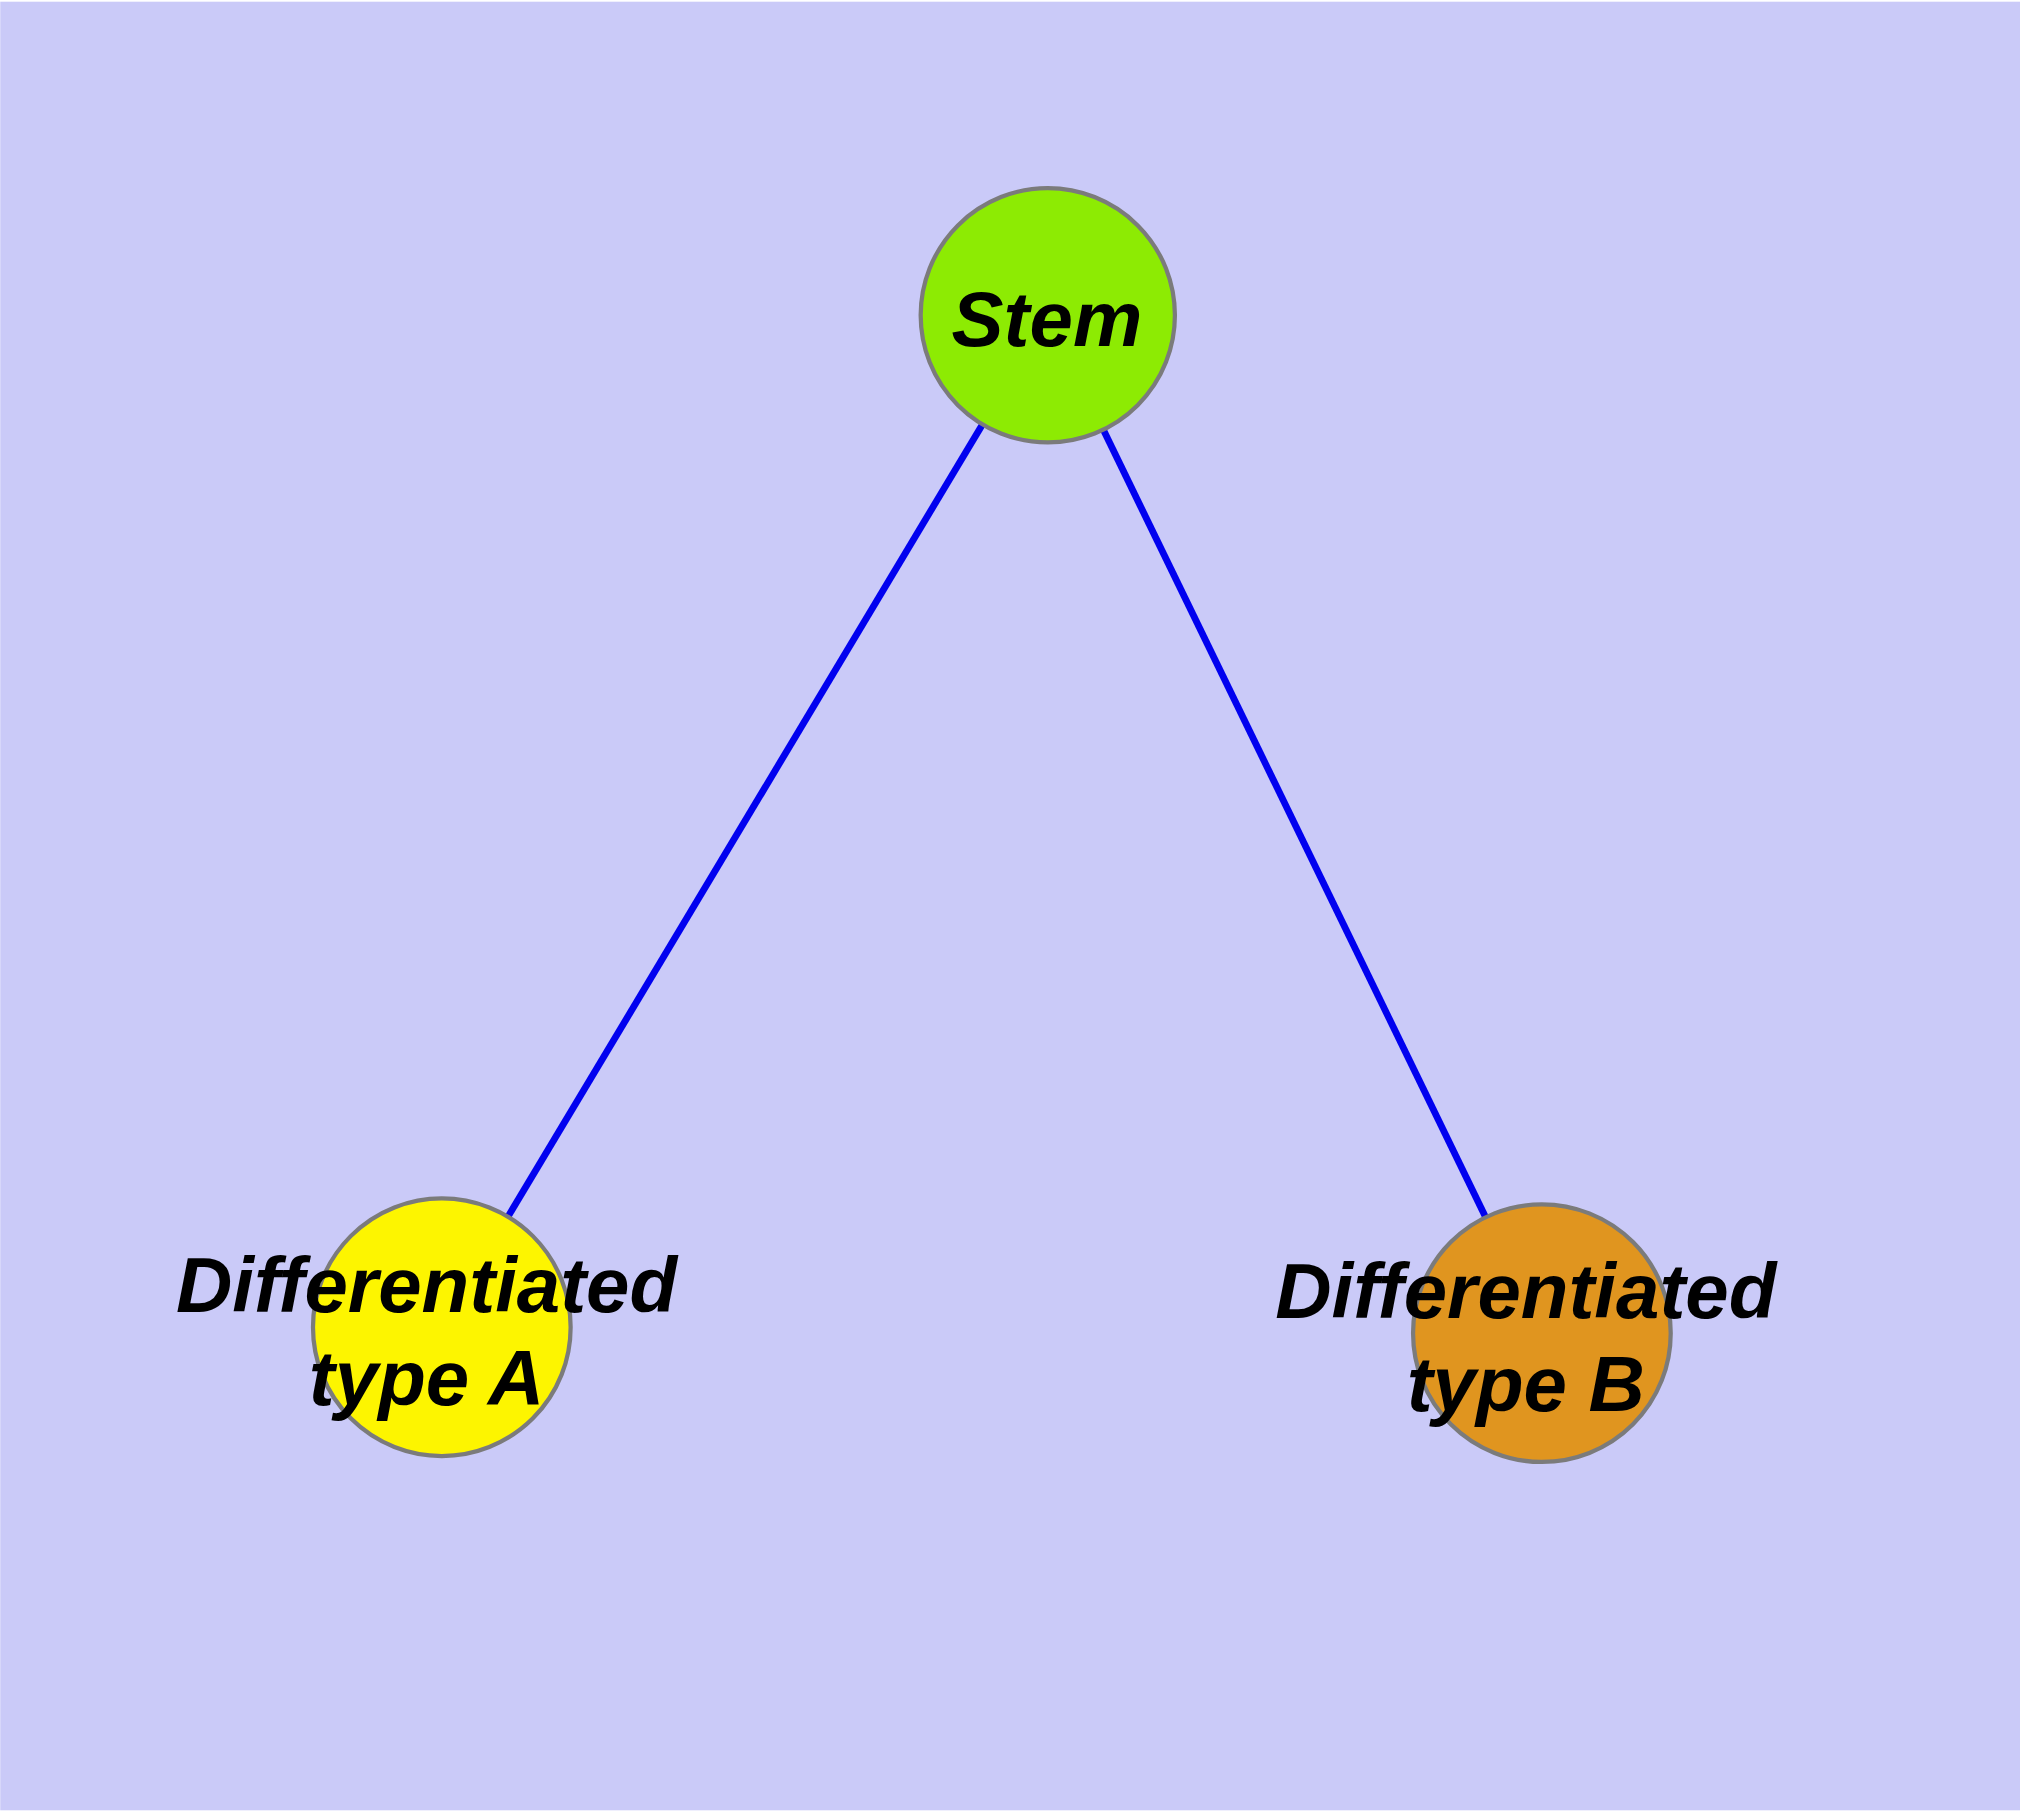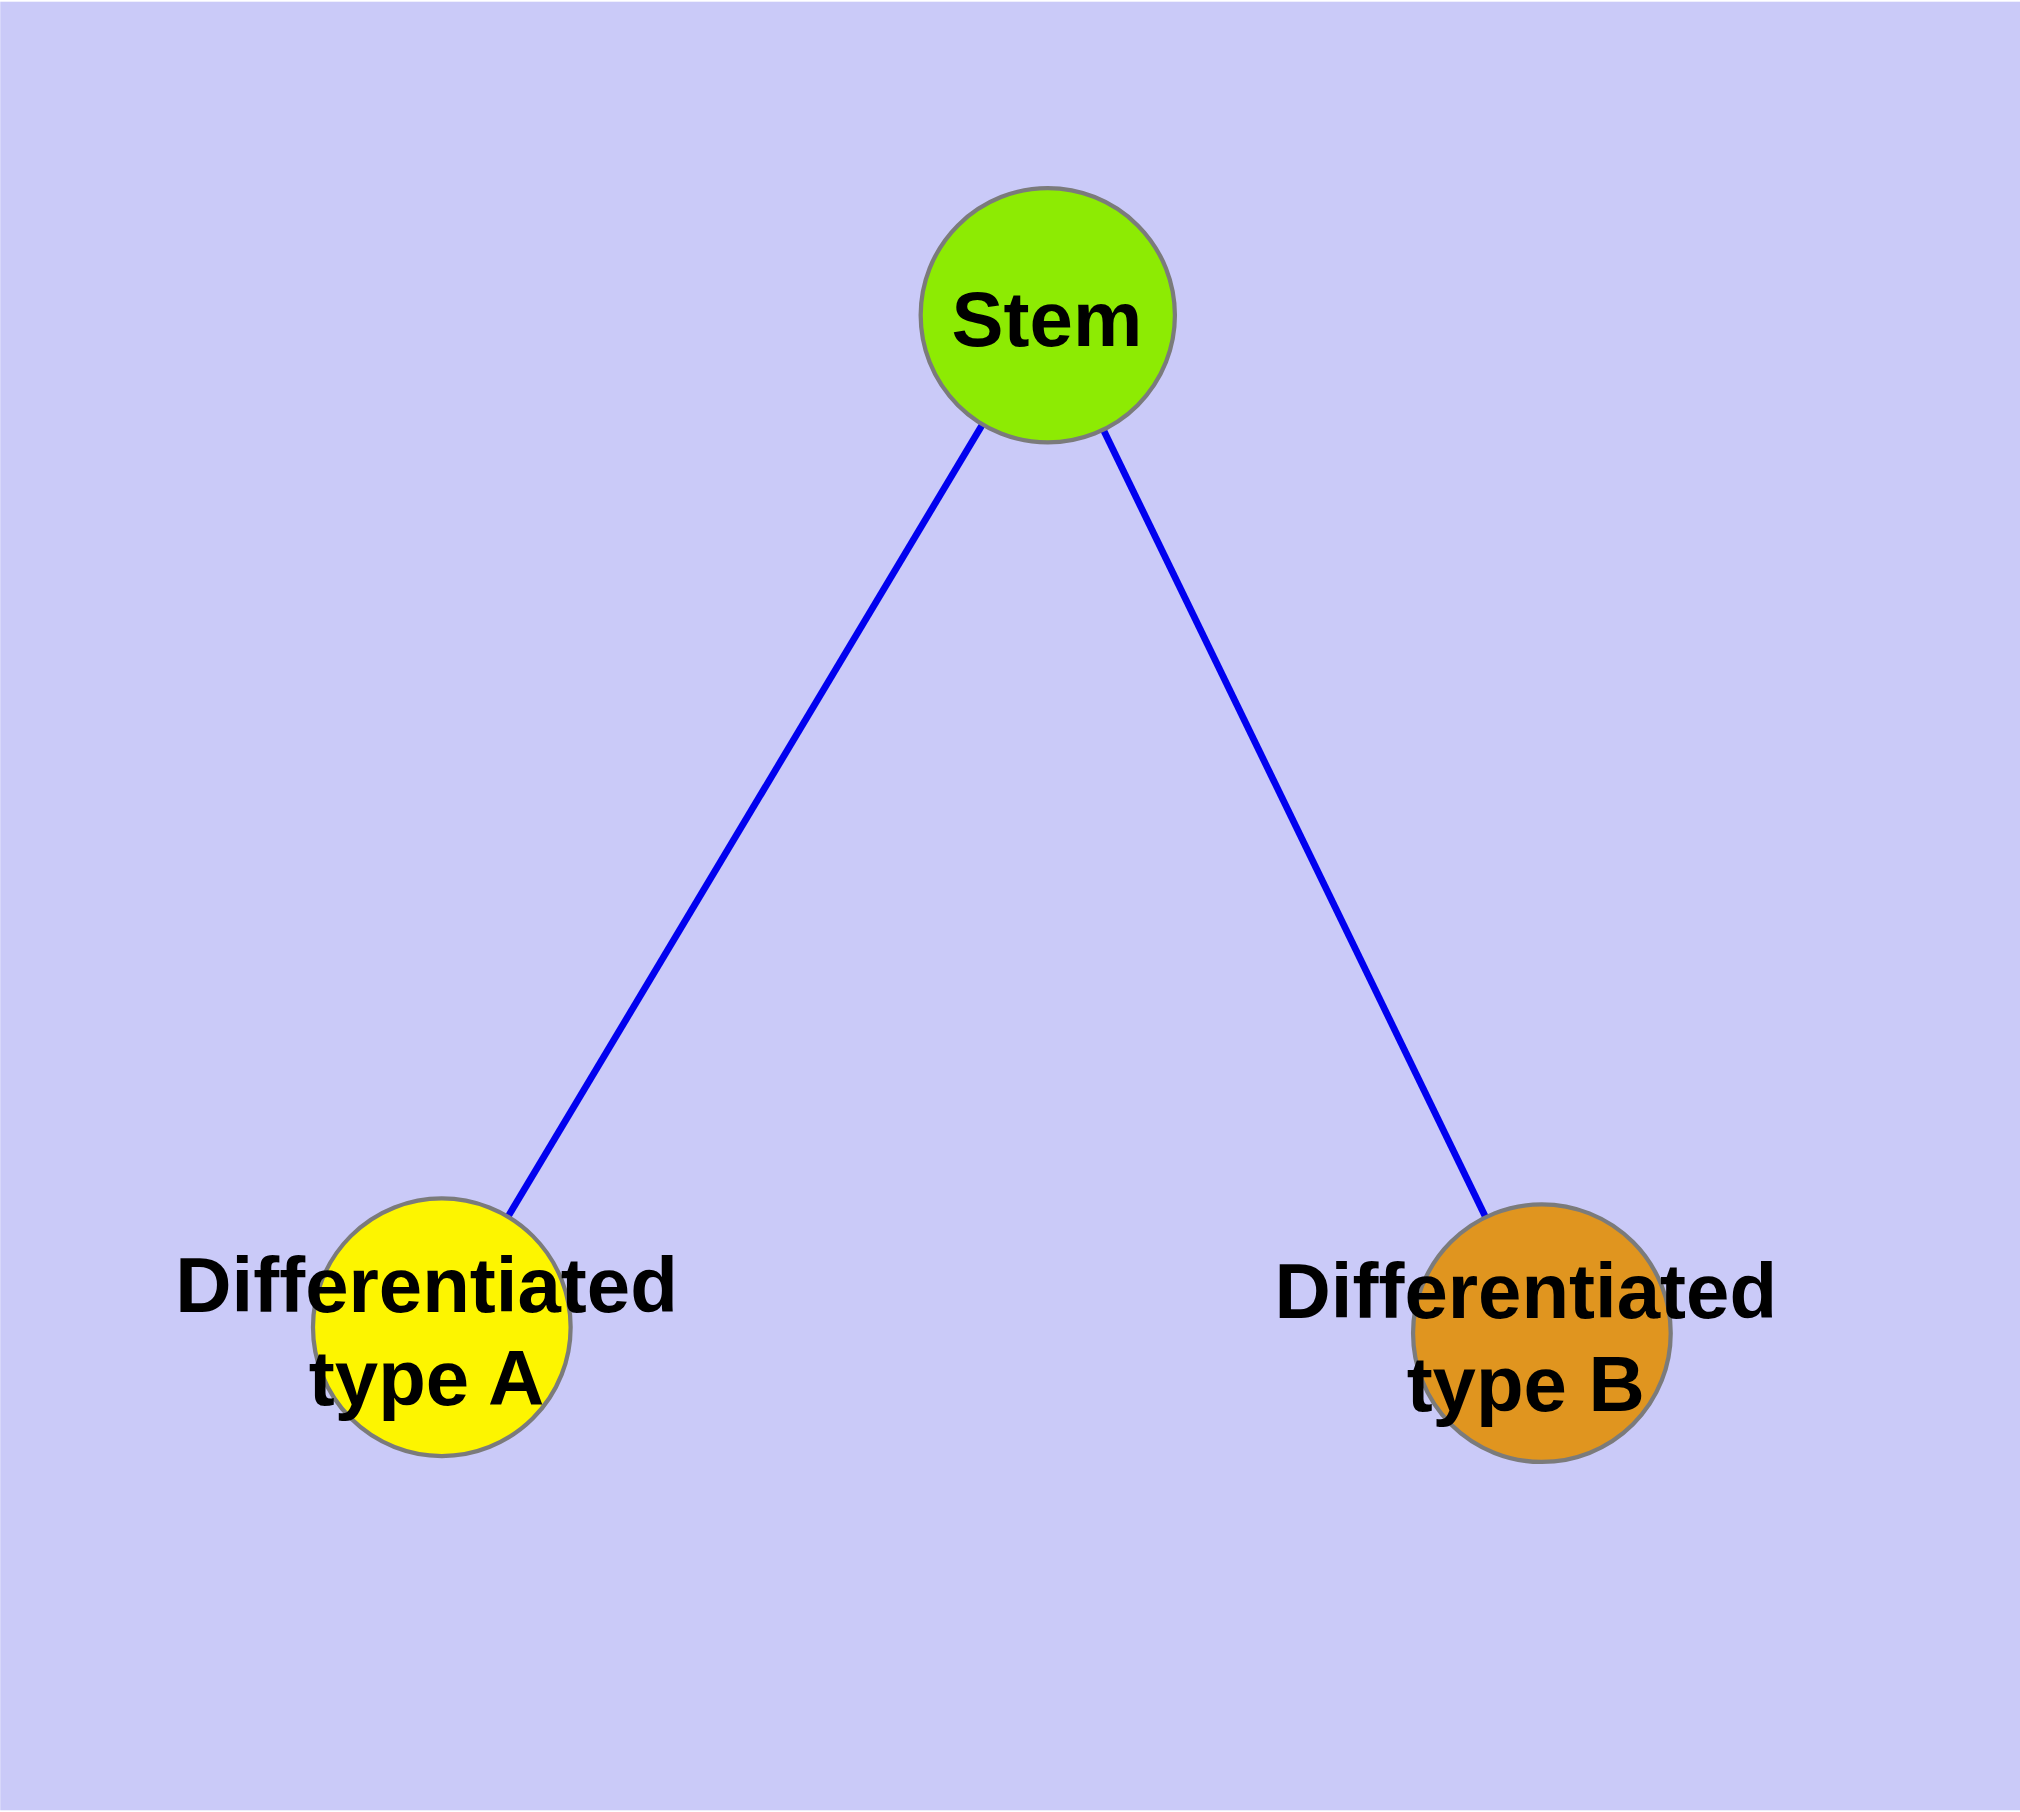--- a/index.html
+++ b/index.html
@@ -7,20 +7,21 @@
     padding: 0;
     background: #ffffff;
     width: 2021px;
     height: 1812px;
     overflow: hidden;
   }
   .stage {
     position: relative;
     width: 1751px;
     height: 1812px;
+    font-style: italic;
   }
   svg.graph {
     display: block;
     width: 2021px;
     height: 1812px;
   }
   .edge {
     stroke-width: 8px;
     stroke-linecap: butt;
   }

